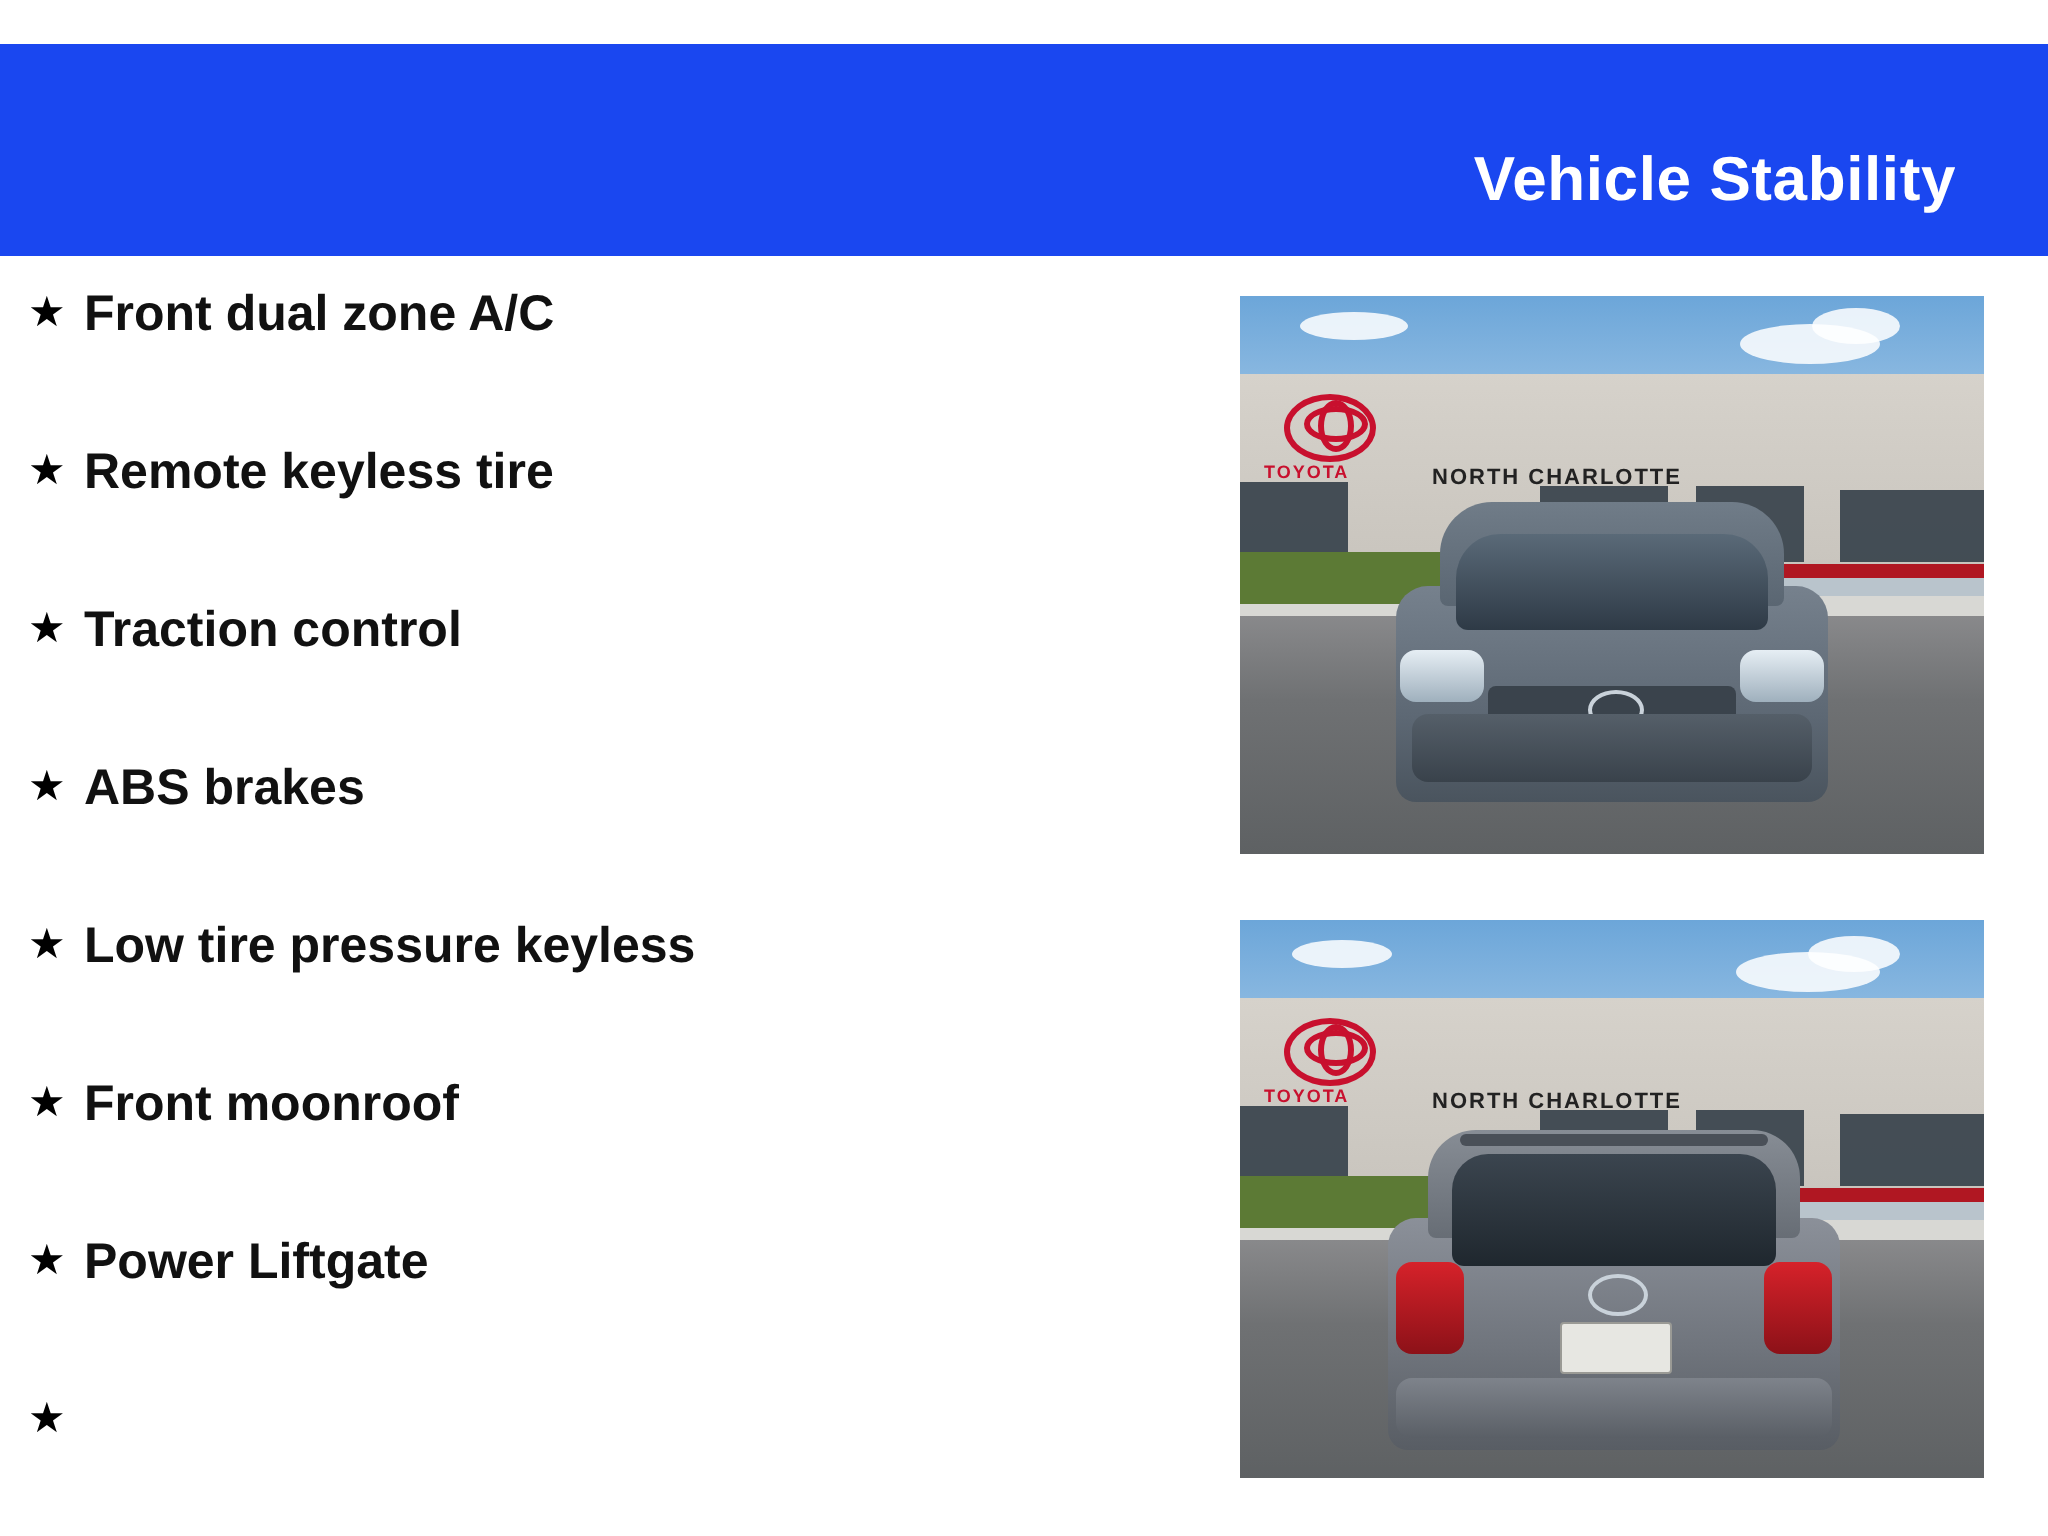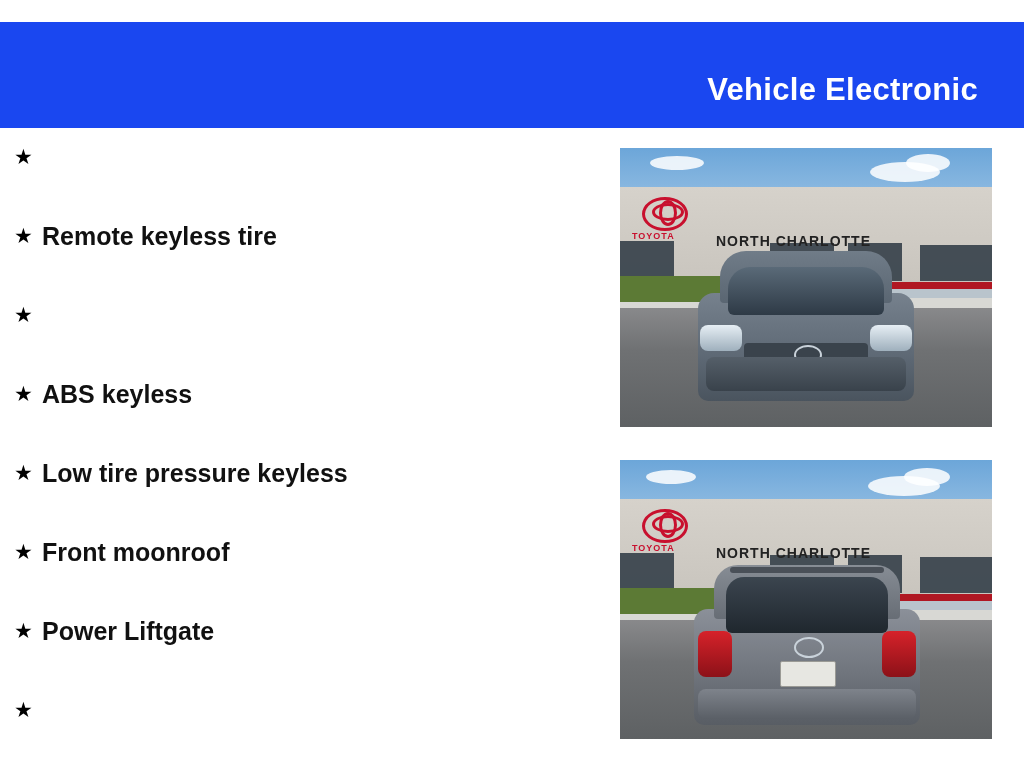--- a/index.html
+++ b/index.html
@@ -118,21 +118,21 @@
     position: absolute; left: 17px; top: 3px; width: 12px; height: 20px;
     border: 3px solid #c8102e; border-radius: 50%;
   }
   .emblem-word {
     position: absolute; left: 12px; top: 44px;
     font-size: 9px; font-weight: bold; color: #c8102e;
     letter-spacing: 1px;
   }
   .dealer-name {
     position: absolute; left: 96px; top: 46px;
-    font-size: 14px; font-weight: bold; color: #222;
+    font-size: 11px; font-weight: bold; color: #222;
     letter-spacing: 1px;
   }
   .ground {
     position: absolute; left: 0; bottom: 0; width: 100%; height: 46%;
     background: linear-gradient(#8e8e90, #6f7173 40%, #5e6163);
   }
   .curb {
     position: absolute; left: 0; width: 100%; height: 10px;
     background: #d8d8d4;
   }
@@ -222,41 +222,43 @@
     position: absolute; left: 4px; bottom: 6px; width: 218px; height: 30px;
     background: linear-gradient(#7e838b, #5a5f66); border-radius: 8px;
   }
 </style>
 </head>
 <body>
 
 <div class="slide">
 
   <div class="header-bar">
-    <div class="header-title">Vehicle Electronic</div>
+    <div class="header-title">Vehicle Stability</div>
   </div>
 
   <div class="features">
 
     <div class="feature-row">
       <span class="bullet-star">★</span>
+      <span class="feature-label">Front dual zone A/C</span>
     </div>
 
     <div class="feature-row">
       <span class="bullet-star">★</span>
       <span class="feature-label">Remote keyless tire</span>
     </div>
 
     <div class="feature-row">
       <span class="bullet-star">★</span>
-    </div>
-
-    <div class="feature-row">
-      <span class="bullet-star">★</span>
-      <span class="feature-label">ABS keyless</span>
+      <span class="feature-label">Traction control</span>
+    </div>
+
+    <div class="feature-row">
+      <span class="bullet-star">★</span>
+      <span class="feature-label">ABS brakes</span>
     </div>
 
     <div class="feature-row">
       <span class="bullet-star">★</span>
       <span class="feature-label">Low tire pressure keyless</span>
     </div>
 
     <div class="feature-row">
       <span class="bullet-star">★</span>
       <span class="feature-label">Front moonroof</span>

